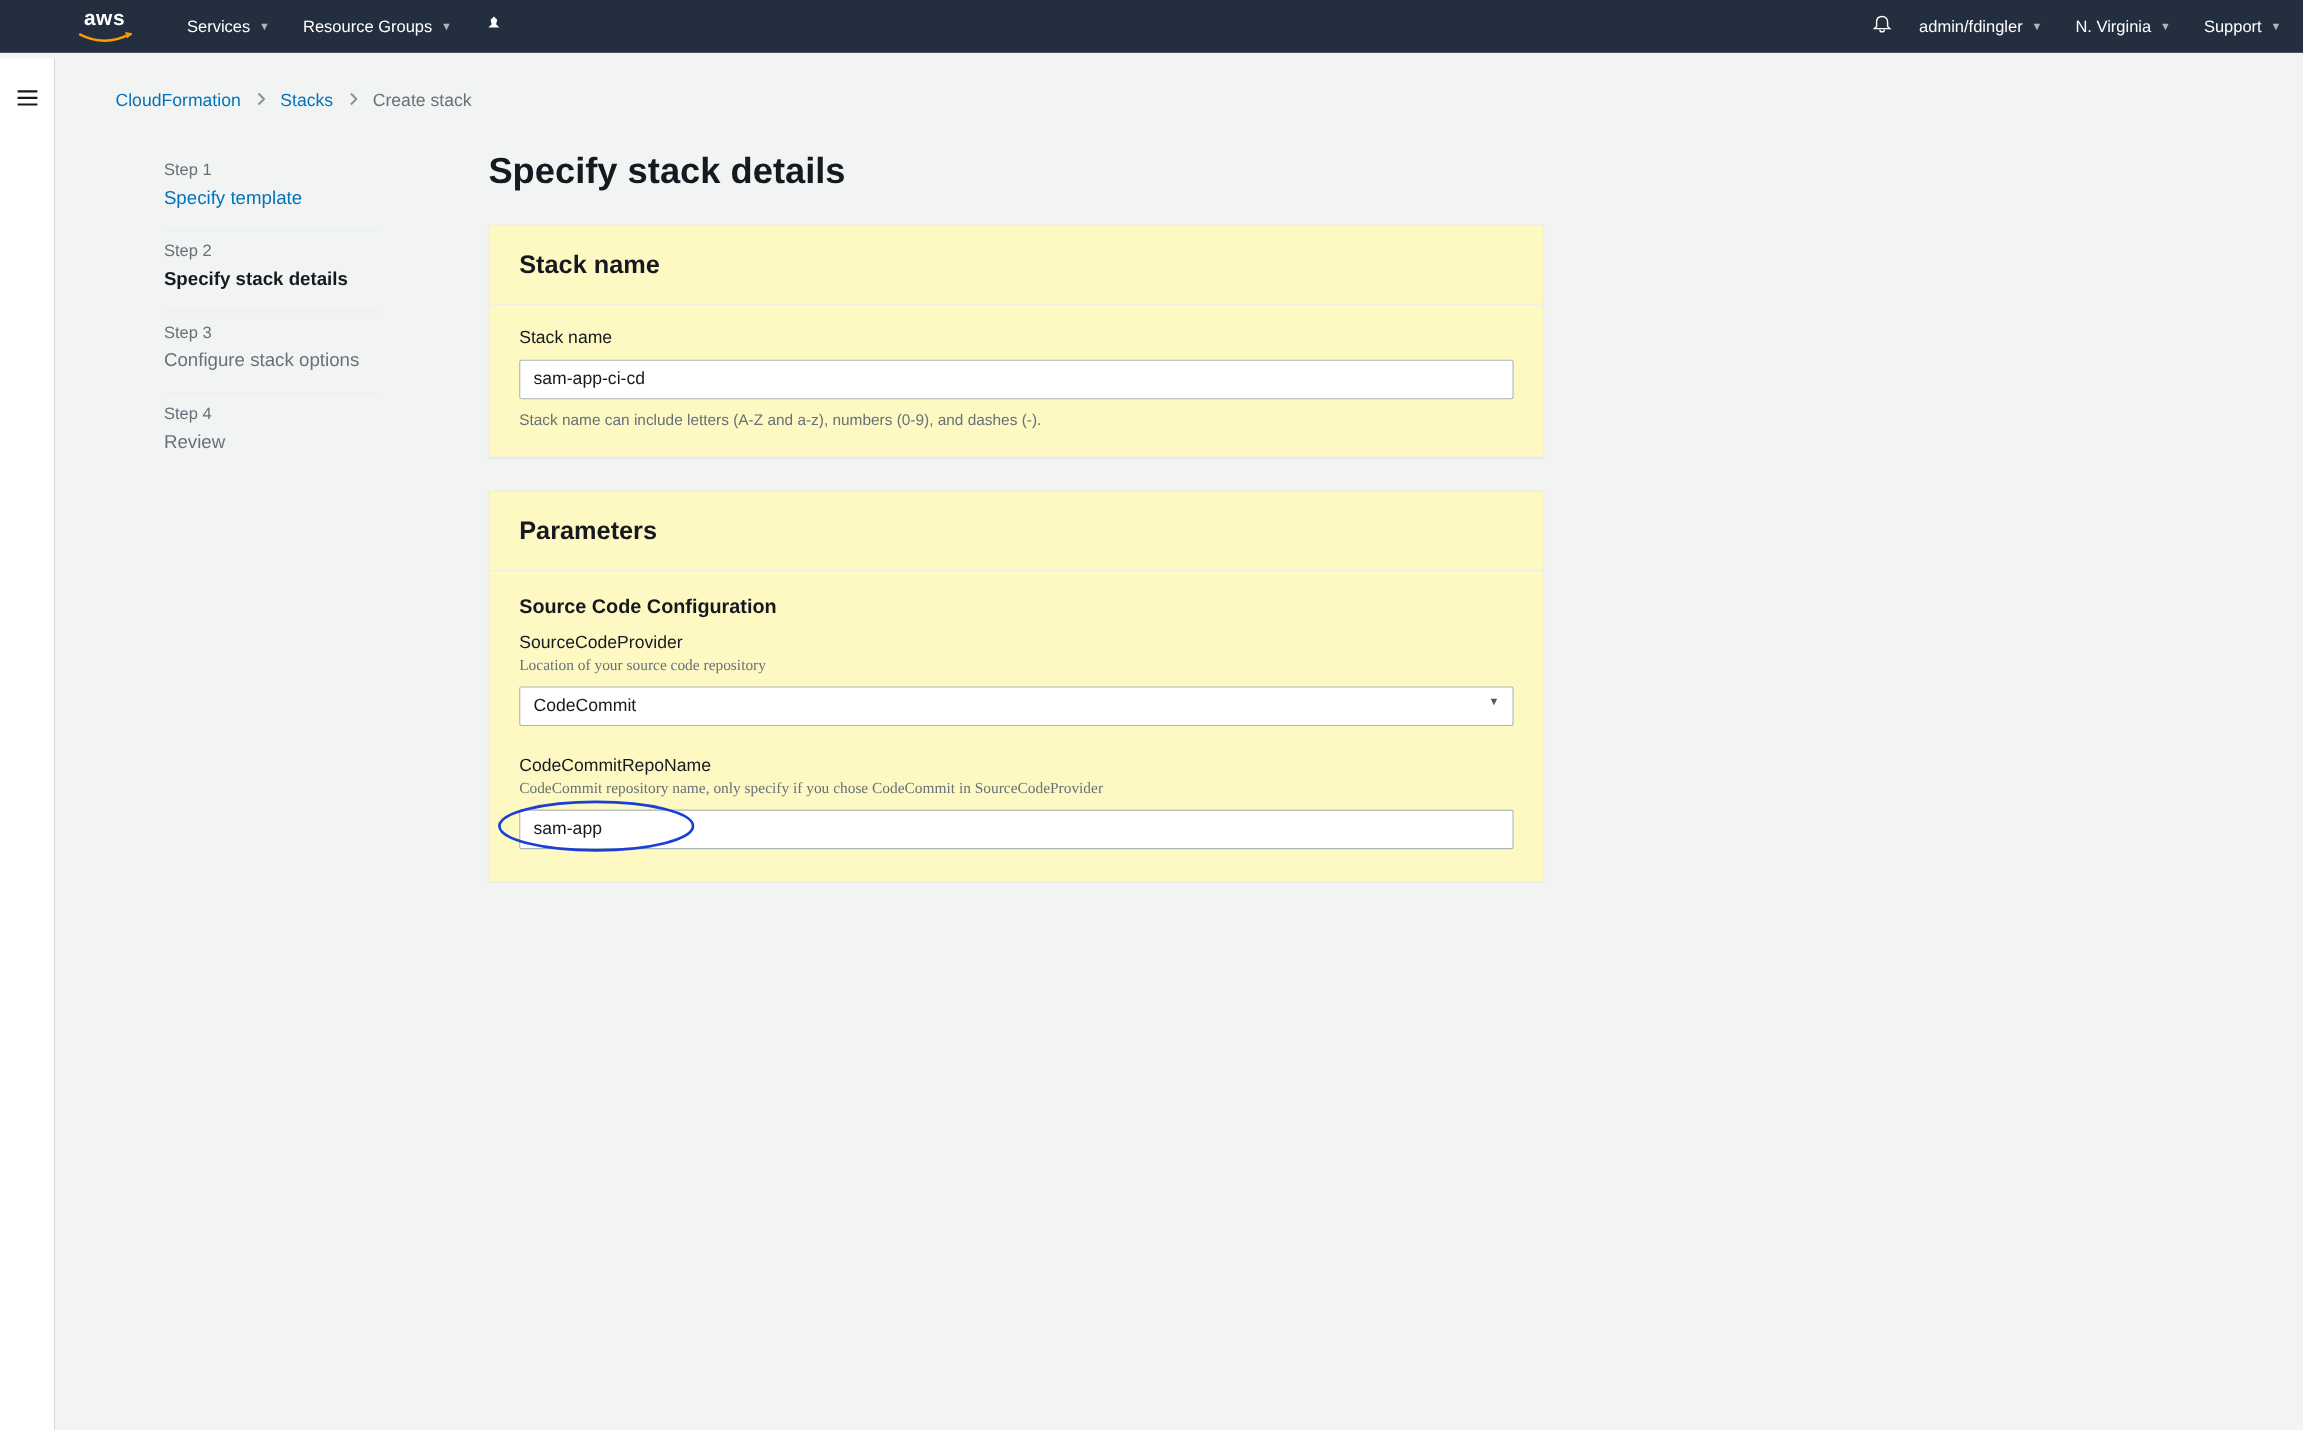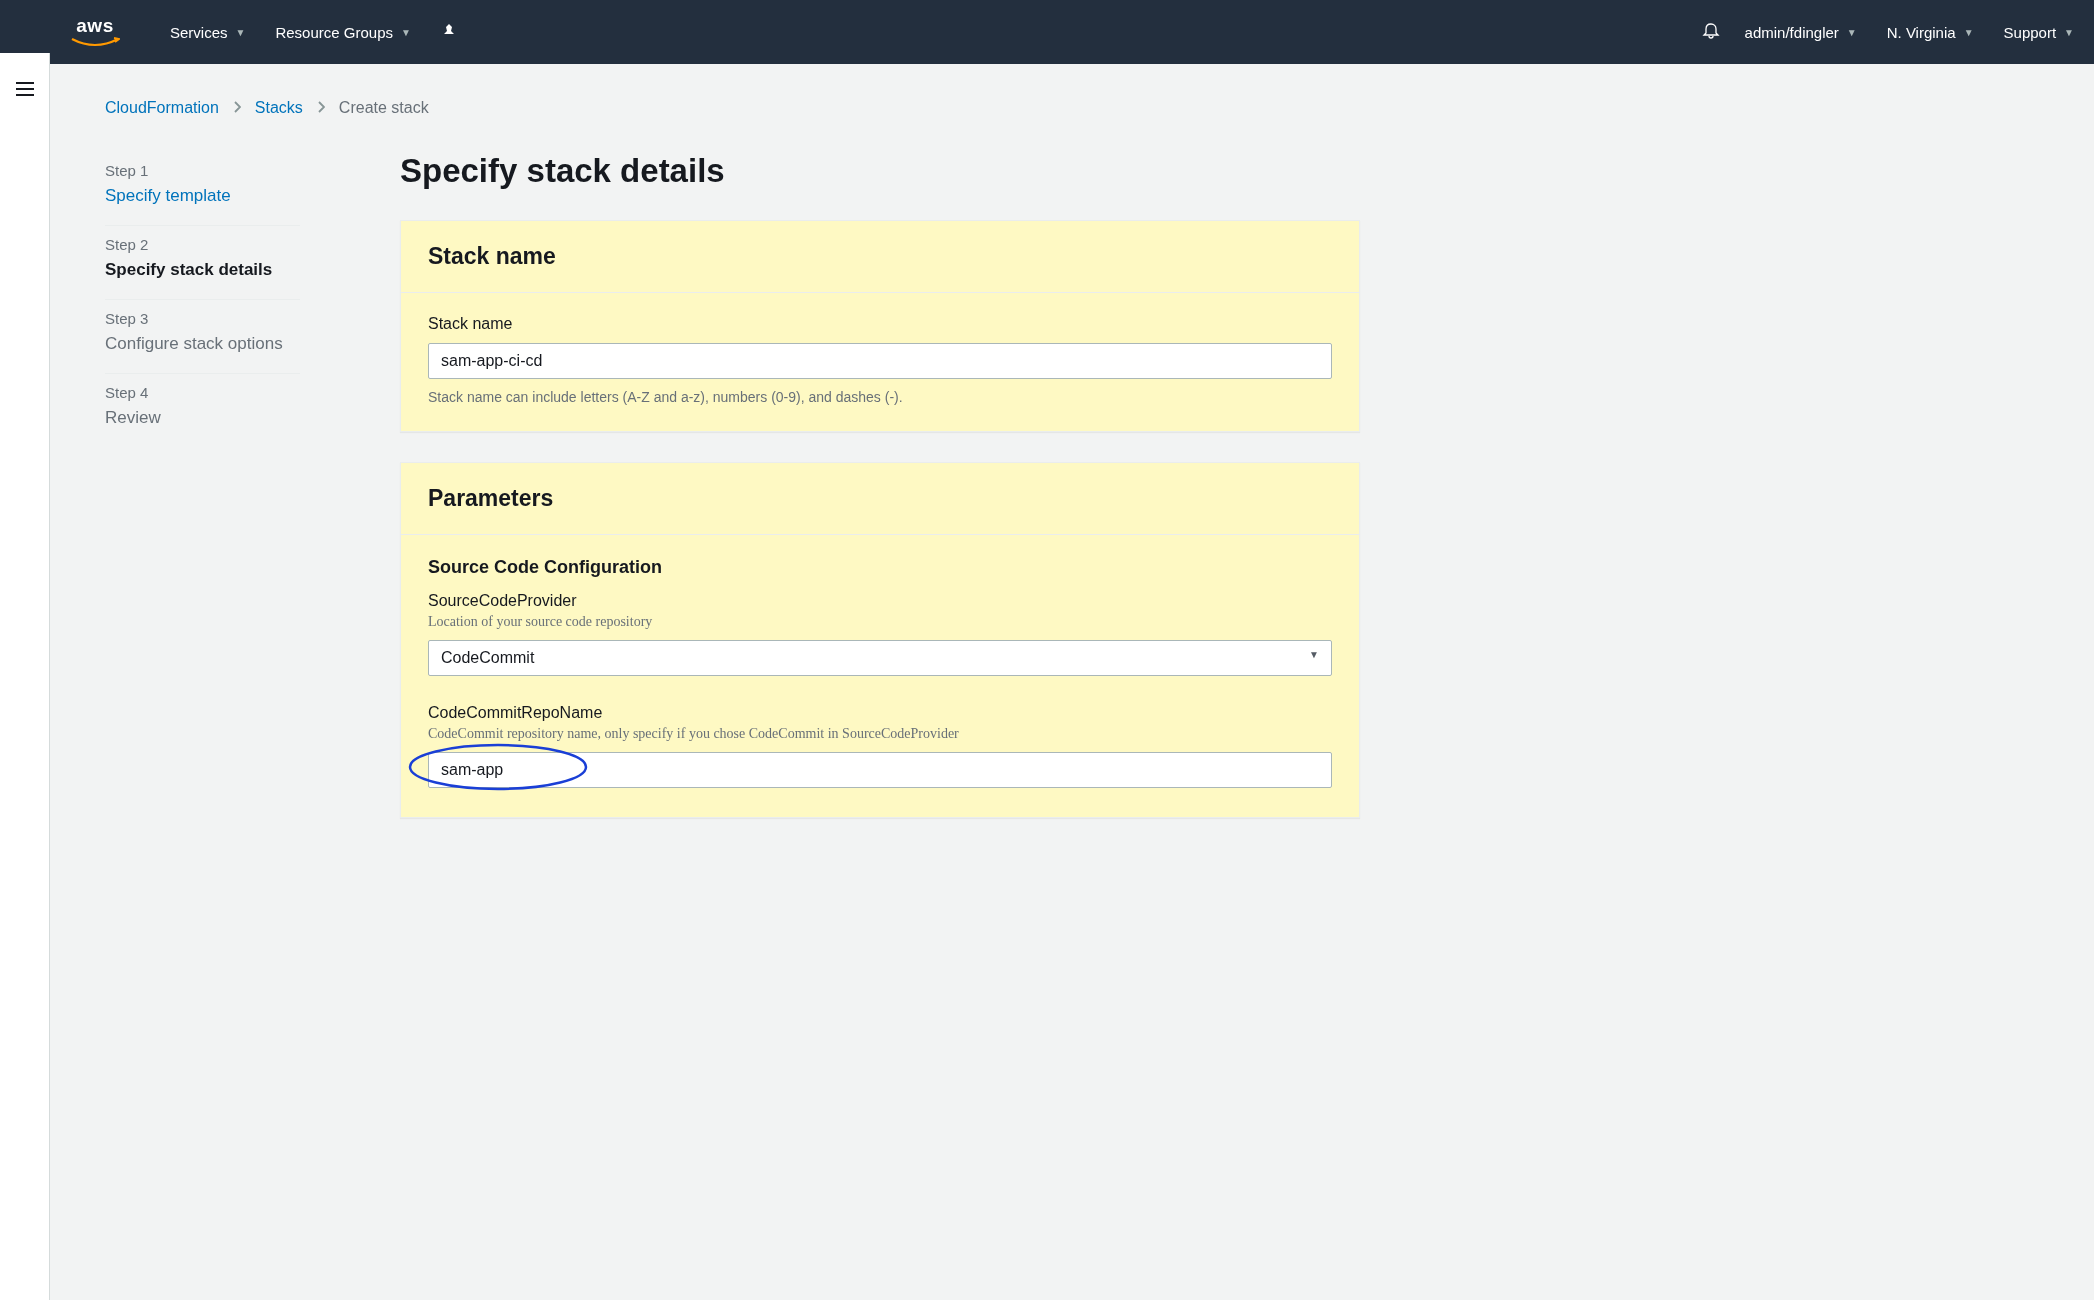--- a/index.html
+++ b/index.html
@@ -5,21 +5,21 @@
     * { margin: 0; padding: 0; box-sizing: border-box; }
     body {
       font-family: "Amazon Ember", "Helvetica Neue", Arial, sans-serif;
       background: #f2f3f3;
       color: #16191f;
     }
     
     .top-nav {
       background: #232f3e;
       color: #ffffff;
-      height: 64px;
+      height: 48px;
       display: flex;
       align-items: center;
       padding: 0 20px;
       font-size: 15px;
     }
     .aws-logo {
       display: flex;
       flex-direction: column;
       align-items: center;
       margin-right: 50px;
@@ -90,20 +90,21 @@
       color: #687078;
     }
     
     .layout {
       display: flex;
       gap: 100px;
     }
     .steps-col {
       width: 195px;
       flex-shrink: 0;
+      margin-left: 44px;
     }
     .main-col {
       flex: 1;
       max-width: 960px;
     }
     
     .step {
       padding: 10px 0 18px 0;
       border-bottom: 1px solid #eaeded;
     }

